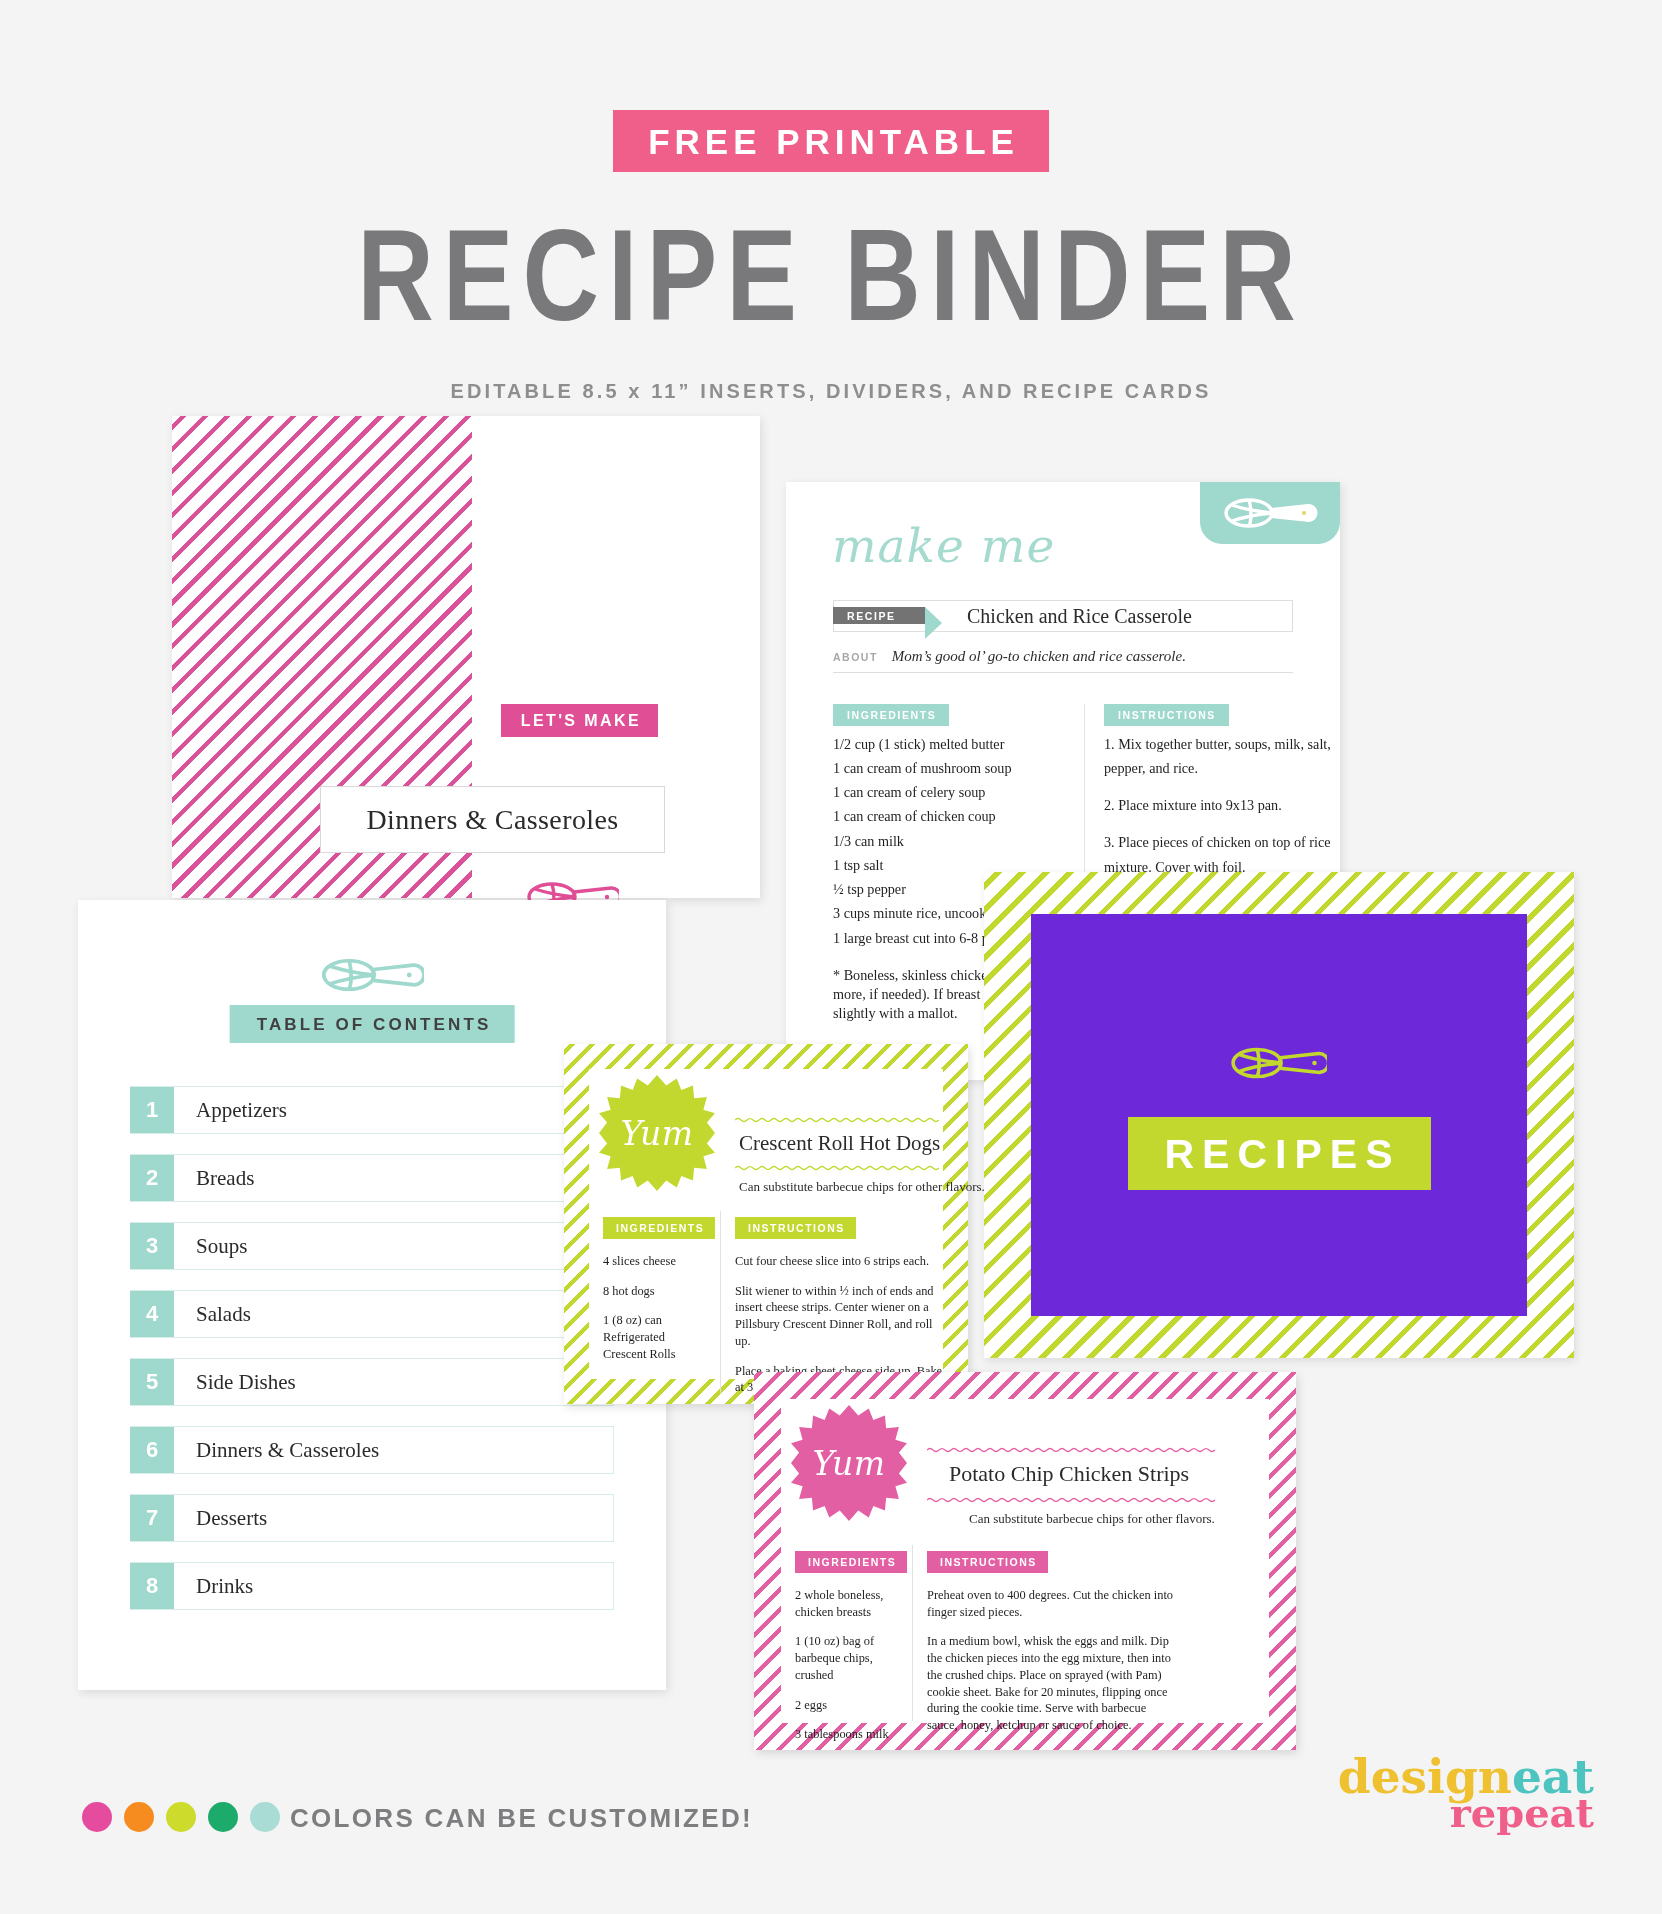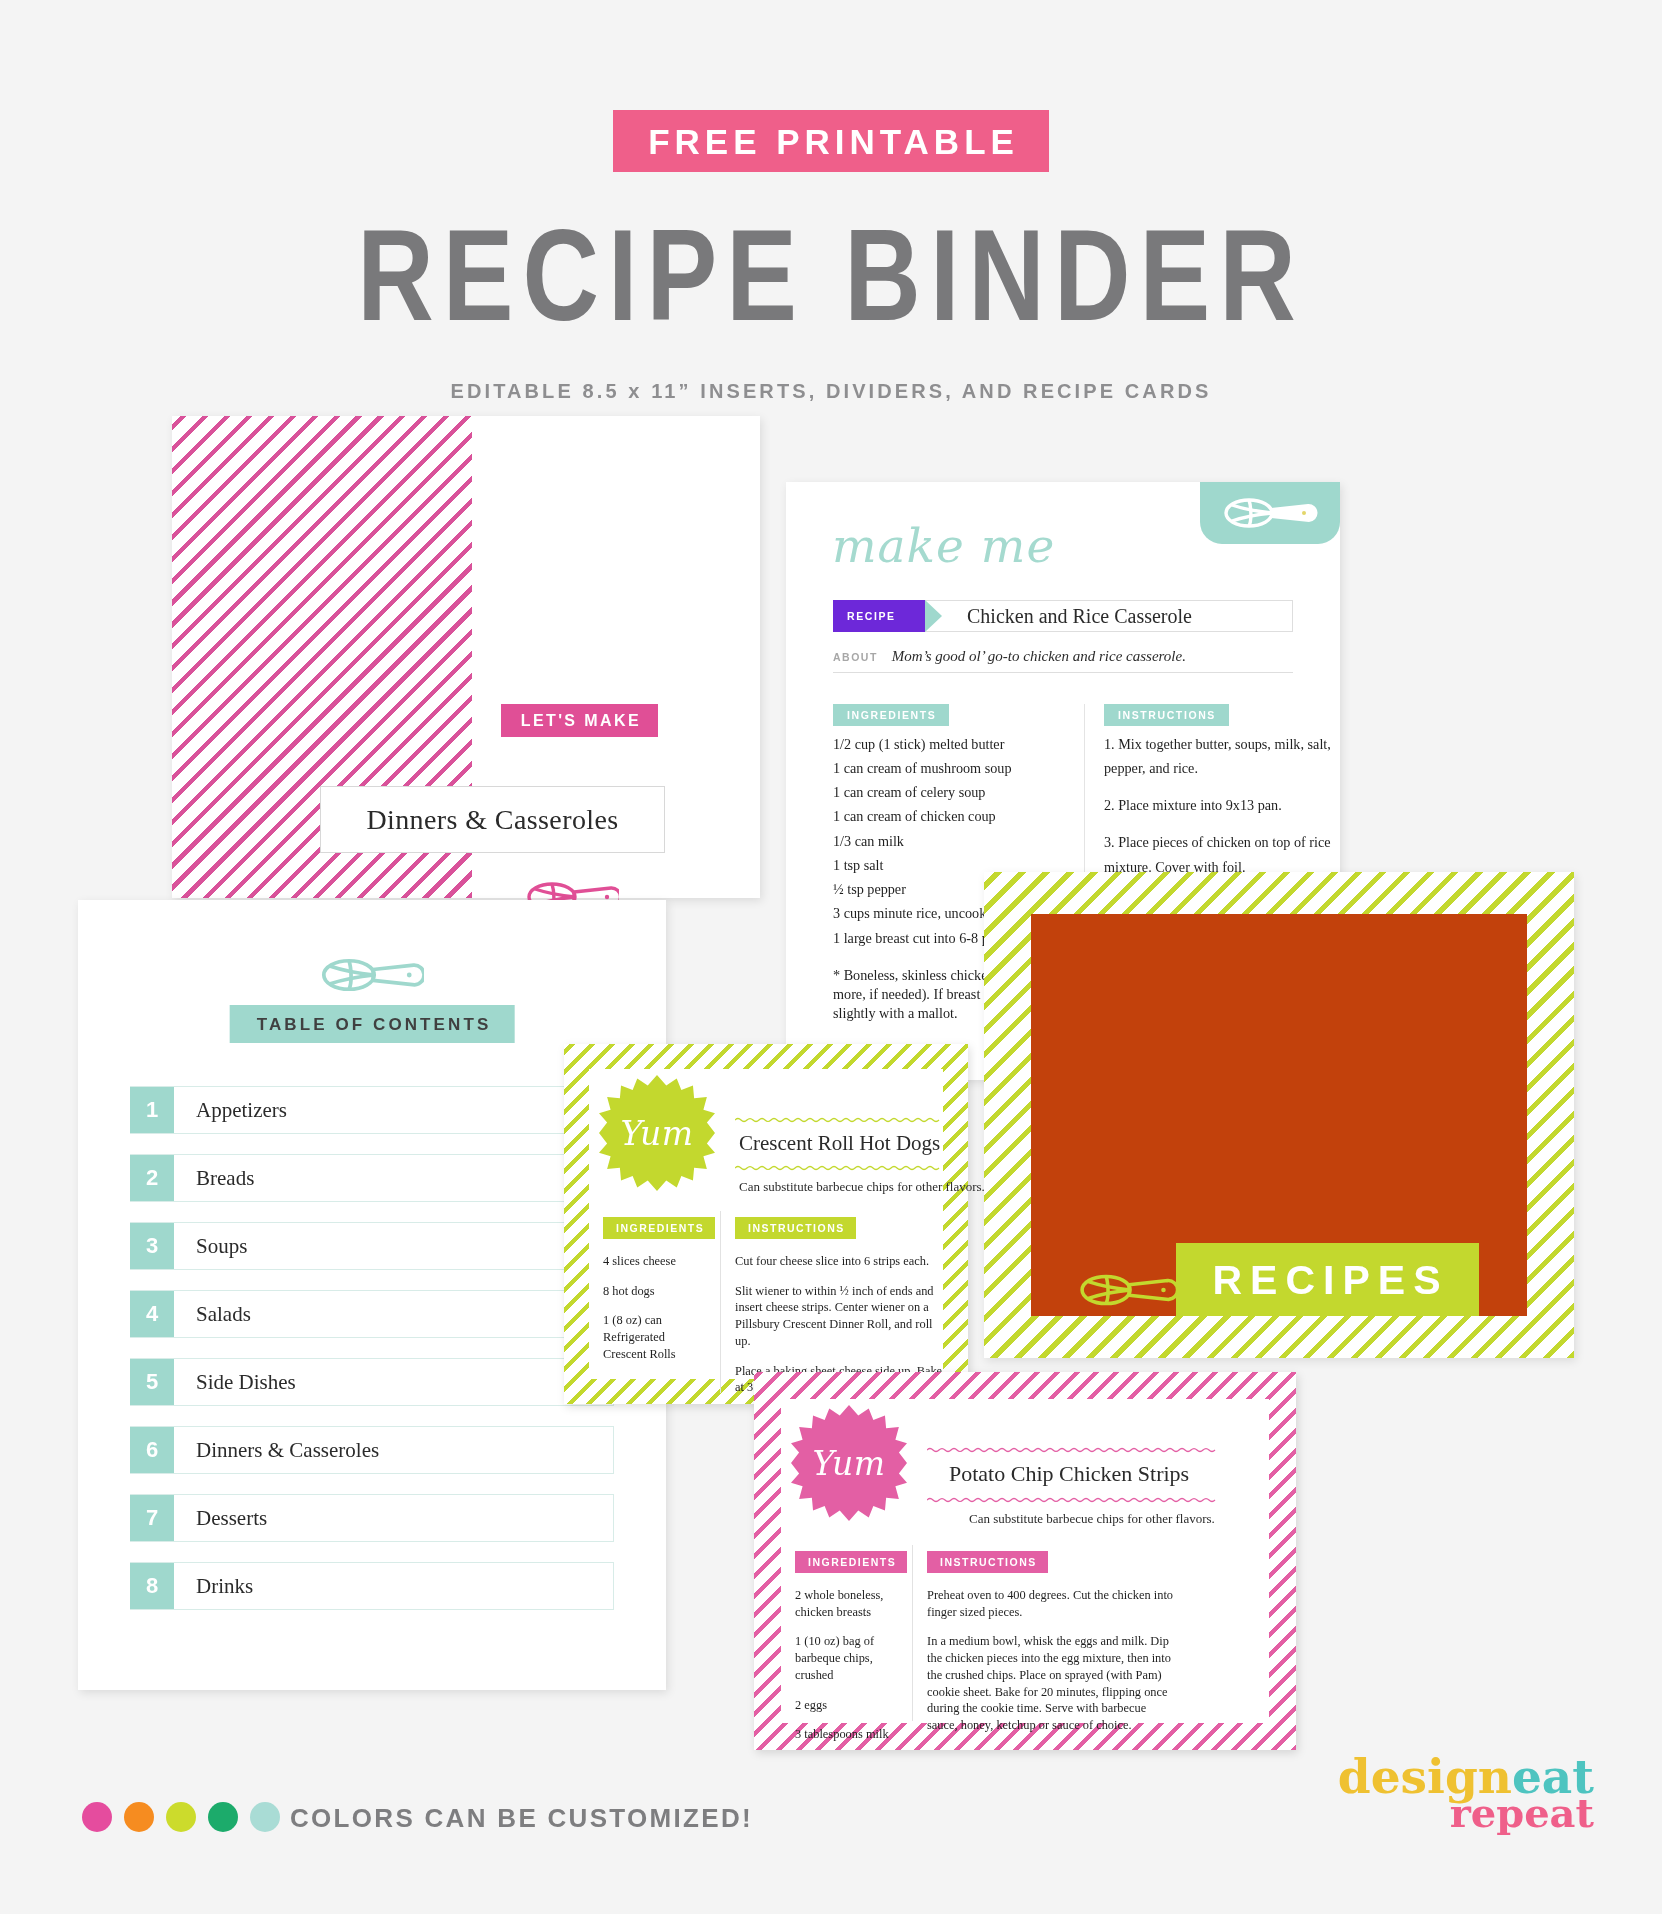--- a/index.html
+++ b/index.html
@@ -86,22 +86,22 @@
     position: absolute; left: 46px; top: 36px;
     font-family: "DejaVu Serif", serif;
     font-style: italic; font-size: 47px; color: #a5dacf;
     letter-spacing: 1px; font-weight: 400;
   }
   #insert-makeme .recipe-row {
     position: absolute; left: 47px; top: 118px; width: 460px; height: 32px;
     border: 1px solid #dedede; display: flex; align-items: center;
   }
   #insert-makeme .flag {
-    position: relative; height: 32px; width: 92px;
-    background: #6d28d9; color: #ffffff;
+    position: relative; height: 17px; width: 92px;
+    background: #737373; color: #ffffff;
     font-weight: bold; font-size: 10.5px; letter-spacing: 1.6px;
     display: flex; align-items: center; padding-left: 14px;
     margin-left: -1px; margin-top: -1px; text-align: right;
   }
   #insert-makeme .flag::after {
     content: ""; position: absolute; left: 92px; top: 0;
     border-top: 16px solid transparent; border-bottom: 16px solid transparent;
     border-left: 17px solid #9fd8cd;
   }
   #insert-makeme .recipe-name {
@@ -142,22 +142,22 @@
   
   #divider-green { left: 984px; top: 872px; width: 590px; height: 486px; padding: 0; }
   #divider-green .gstripes {
     position: absolute; inset: 0;
     background-image: repeating-linear-gradient(-45deg,
       #c3d82e 0px, #c3d82e 5.2px,
       #ffffff 5.2px, #ffffff 17px);
   }
   #divider-green .inner {
     position: absolute; left: 47px; top: 42px; right: 47px; bottom: 42px;
-    background: #c2410c;
-    display: flex; flex-direction: row; align-items: flex-end; justify-content: center;
+    background: #6d28d9;
+    display: flex; flex-direction: column; align-items: center; justify-content: center;
   }
   #divider-green .recipes-box {
     background: #c3d82e; color: #ffffff;
     font-weight: bold; font-size: 41px; letter-spacing: 8px;
     padding: 17px 30px 15px 37px; line-height: 1; margin-top: 28px;
   }
 
   
   #toc { left: 78px; top: 900px; width: 588px; height: 790px; }
   #toc .toc-whisk { position: absolute; left: 50%; top: 52px; transform: translateX(-50%); }

